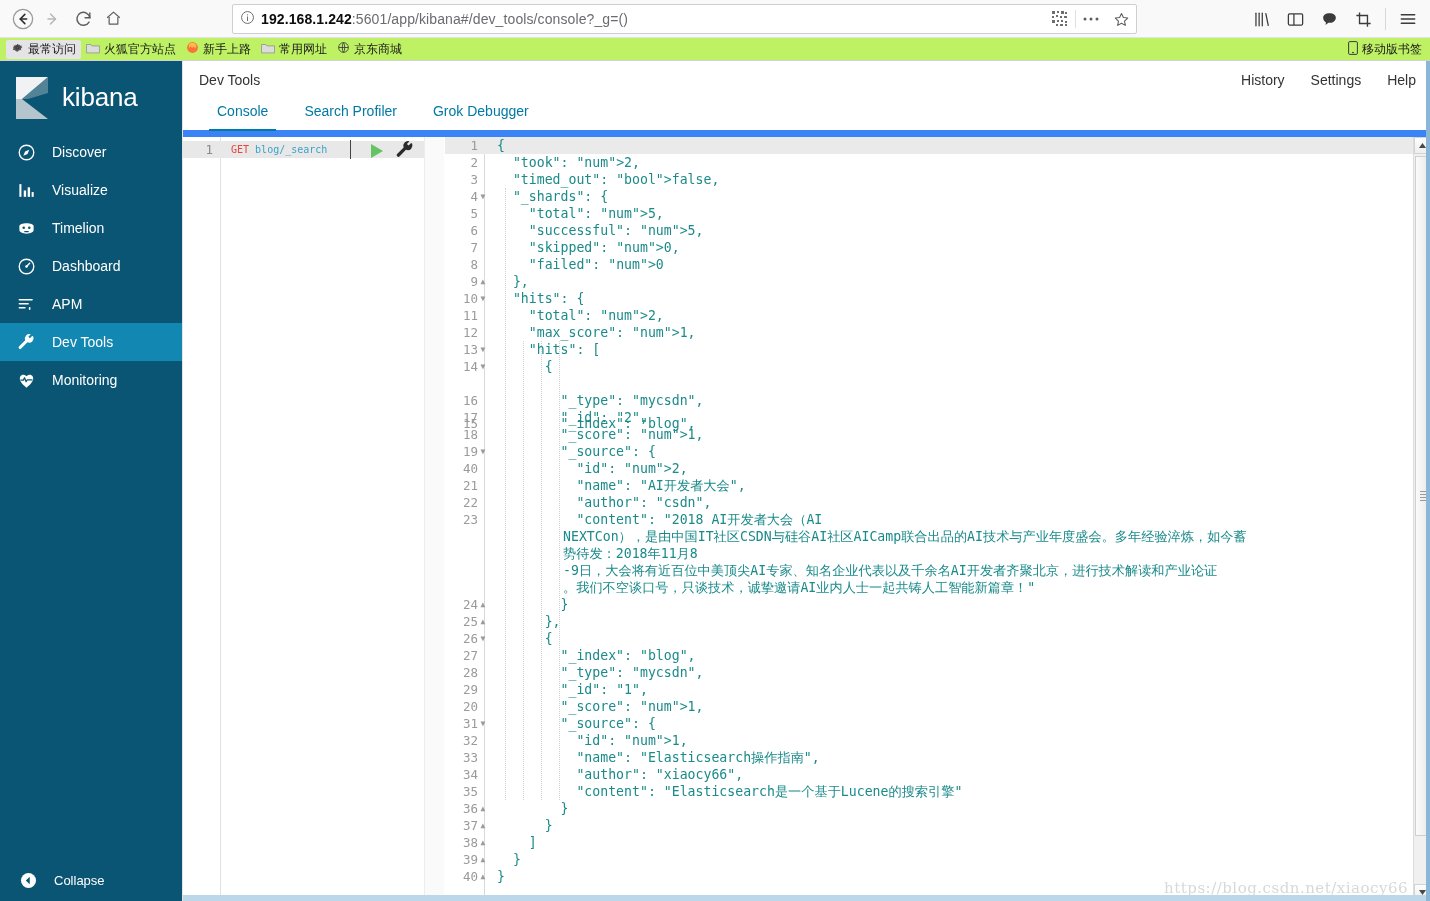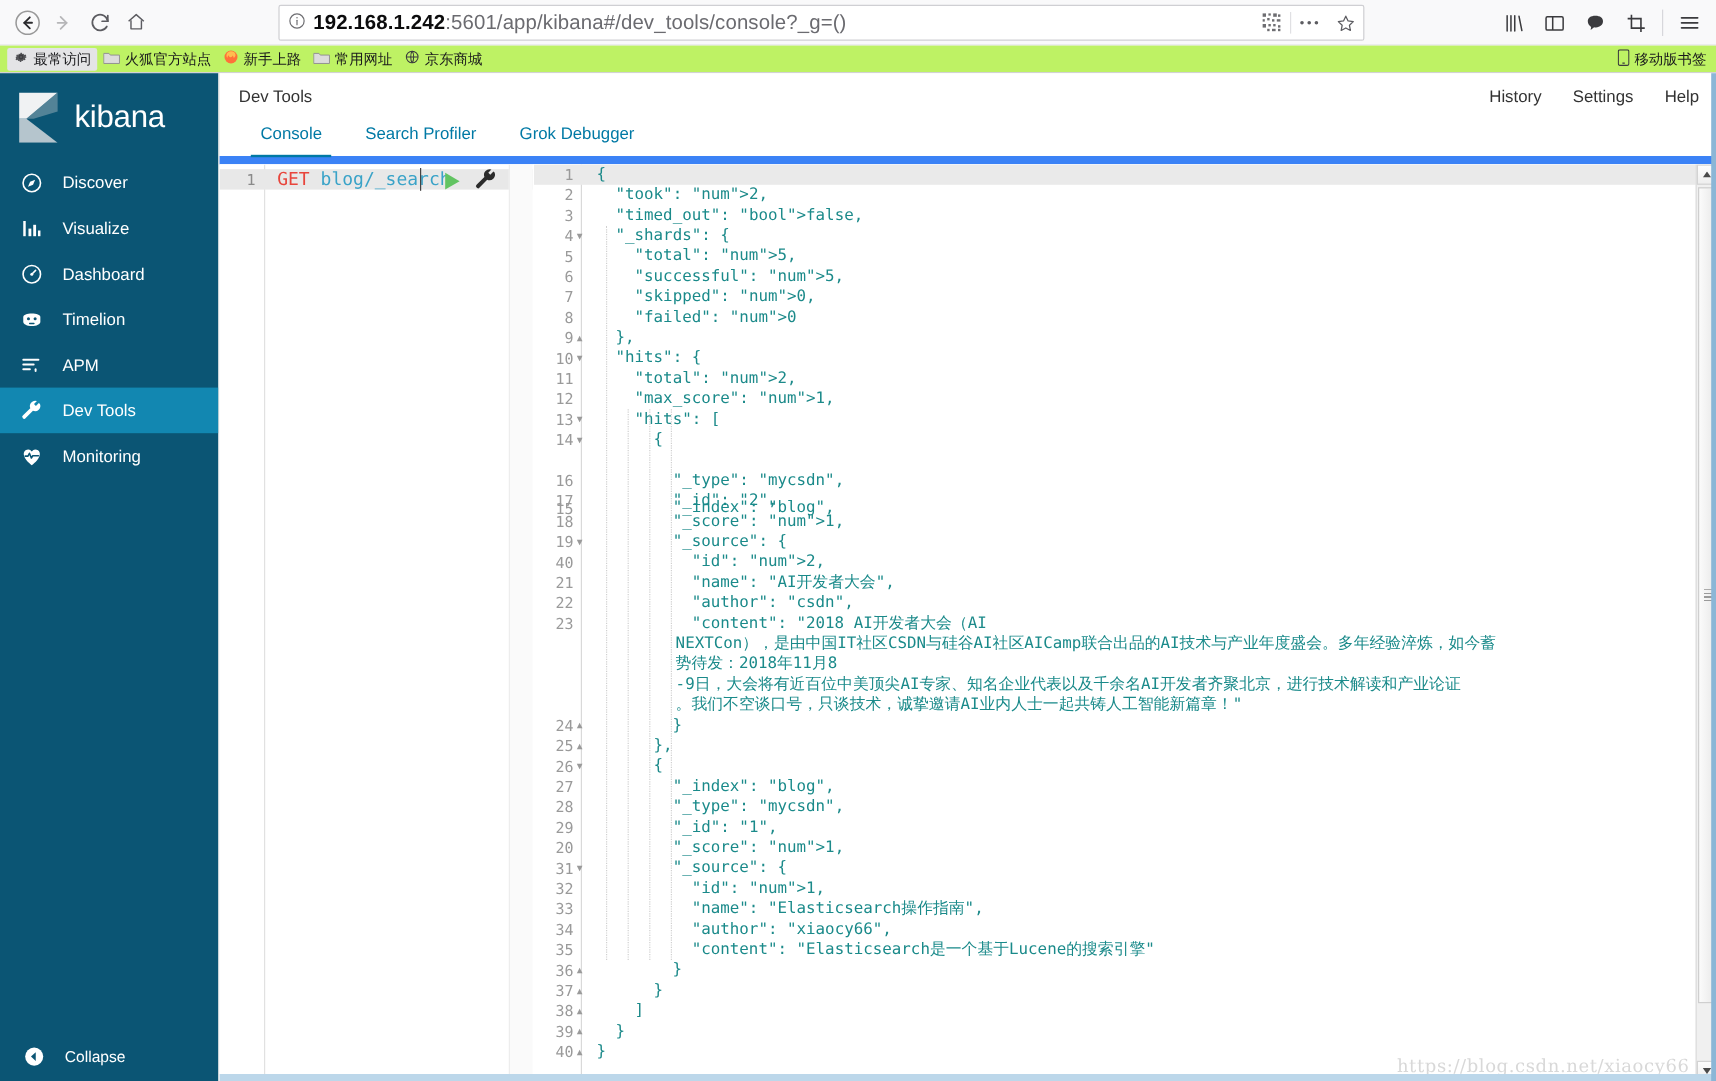--- a/index.html
+++ b/index.html
@@ -33,21 +33,21 @@
   #urlbar-wrap {
     position:absolute; left:232px; top:4px;
     width: 905px; height: 30px;
     background:#fff;
     border:1px solid #cfcfd3;
     border-radius:2px;
     display:flex; align-items:center;
   }
   #urlbar-info { width:28px; text-align:center; color:#6e6e72; font-size:12px; }
   #urlbar-text {
-    flex:1; font-size:17px; color:#2b2b2e; letter-spacing:0.1px;
+    flex:1; font-size:14px; color:#2b2b2e; letter-spacing:0.1px;
     white-space:nowrap; overflow:hidden;
   }
   #urlbar-text .host { color:#0c0c0d; font-weight:600; }
   #urlbar-text .rest { color:#6b6b70; }
   .urlbar-icon {
     width:30px; height:28px; display:flex; align-items:center; justify-content:center;
     color:#5c5c61;
   }
   #urlbar-sep { width:1px; height:18px; background:#e0e0e3; }
   #chrome-right {
@@ -197,21 +197,21 @@
   }
   #editor-gutter-1 {
     position:absolute; left:0; top:4px; width:38px; height:17px;
     text-align:right; padding-right:8px;
     font-family:"DejaVu Sans Mono", monospace;
     font-size:12.5px; color:#8a8a8a; line-height:17px;
   }
   #editor-code {
     position:absolute; left:48px; top:4px; height:17px;
     font-family:"DejaVu Sans Mono", monospace;
-    font-size:15px; line-height:17px;
+    font-size:10px; line-height:17px;
     white-space:pre;
   }
   #editor-code .method { color:#e8453c; }
   #editor-code .path { color:#3aa3c8; }
   #editor-caret {
     position:absolute; left:167px; top:3px;
     width:1px; height:19px; background:#444;
   }
   #run-play {
     position:absolute; left:188px; top:7px;
@@ -536,39 +536,39 @@
             <rect x="8.5" y="12" width="3" height="8"></rect>
           <rect x="13.5" y="8" width="3" height="12"></rect>
             <rect x="18.5" y="14" width="2.6" height="6"></rect>
         </svg>
       </span>
       <span>Visualize</span>
     </div>
 
     <div class="nav-item">
       <span class="nav-icon">
-        <svg width="19" height="19" viewBox="0 0 24 24" fill="none" stroke="#fff" stroke-width="1.7">
-          <circle cx="12" cy="12" r="9.2"></circle>
-            <path d="M12 12l4-4" stroke-linecap="round"></path>
-            <circle cx="12" cy="12" r="1.6" fill="#fff" stroke="none"></circle>
-        </svg>
-      </span>
-      <span>Dashboard</span>
-    </div>
-
-    <div class="nav-item">
-      <span class="nav-icon">
         <svg width="19" height="19" viewBox="0 0 24 24" fill="#fff">
           <path d="M3 9c0-2.2 4-3.6 9-3.6S21 6.8 21 9v5c0 2.6-4 4.6-9 4.6S3 16.6 3 14z"></path>
           <circle cx="8.5" cy="11" r="1.6" fill="#0b5574"></circle>
             <circle cx="15.5" cy="11" r="1.6" fill="#0b5574"></circle>
           <rect x="9" y="15" width="6" height="1.6" rx="0.8" fill="#0b5574"></rect>
         </svg>
       </span>
       <span>Timelion</span>
+    </div>
+
+    <div class="nav-item">
+      <span class="nav-icon">
+        <svg width="19" height="19" viewBox="0 0 24 24" fill="none" stroke="#fff" stroke-width="1.7">
+          <circle cx="12" cy="12" r="9.2"></circle>
+            <path d="M12 12l4-4" stroke-linecap="round"></path>
+            <circle cx="12" cy="12" r="1.6" fill="#fff" stroke="none"></circle>
+        </svg>
+      </span>
+      <span>Dashboard</span>
     </div>
 
     <div class="nav-item">
       <span class="nav-icon">
         <svg width="19" height="19" viewBox="0 0 24 24" fill="none" stroke="#fff" stroke-width="2" stroke-linecap="round">
           <path d="M3 6h16"></path>
             <path d="M3 11h11"></path>
             <path d="M3 16h7"></path>
             <path d="M16 16v2"></path>
         </svg>

